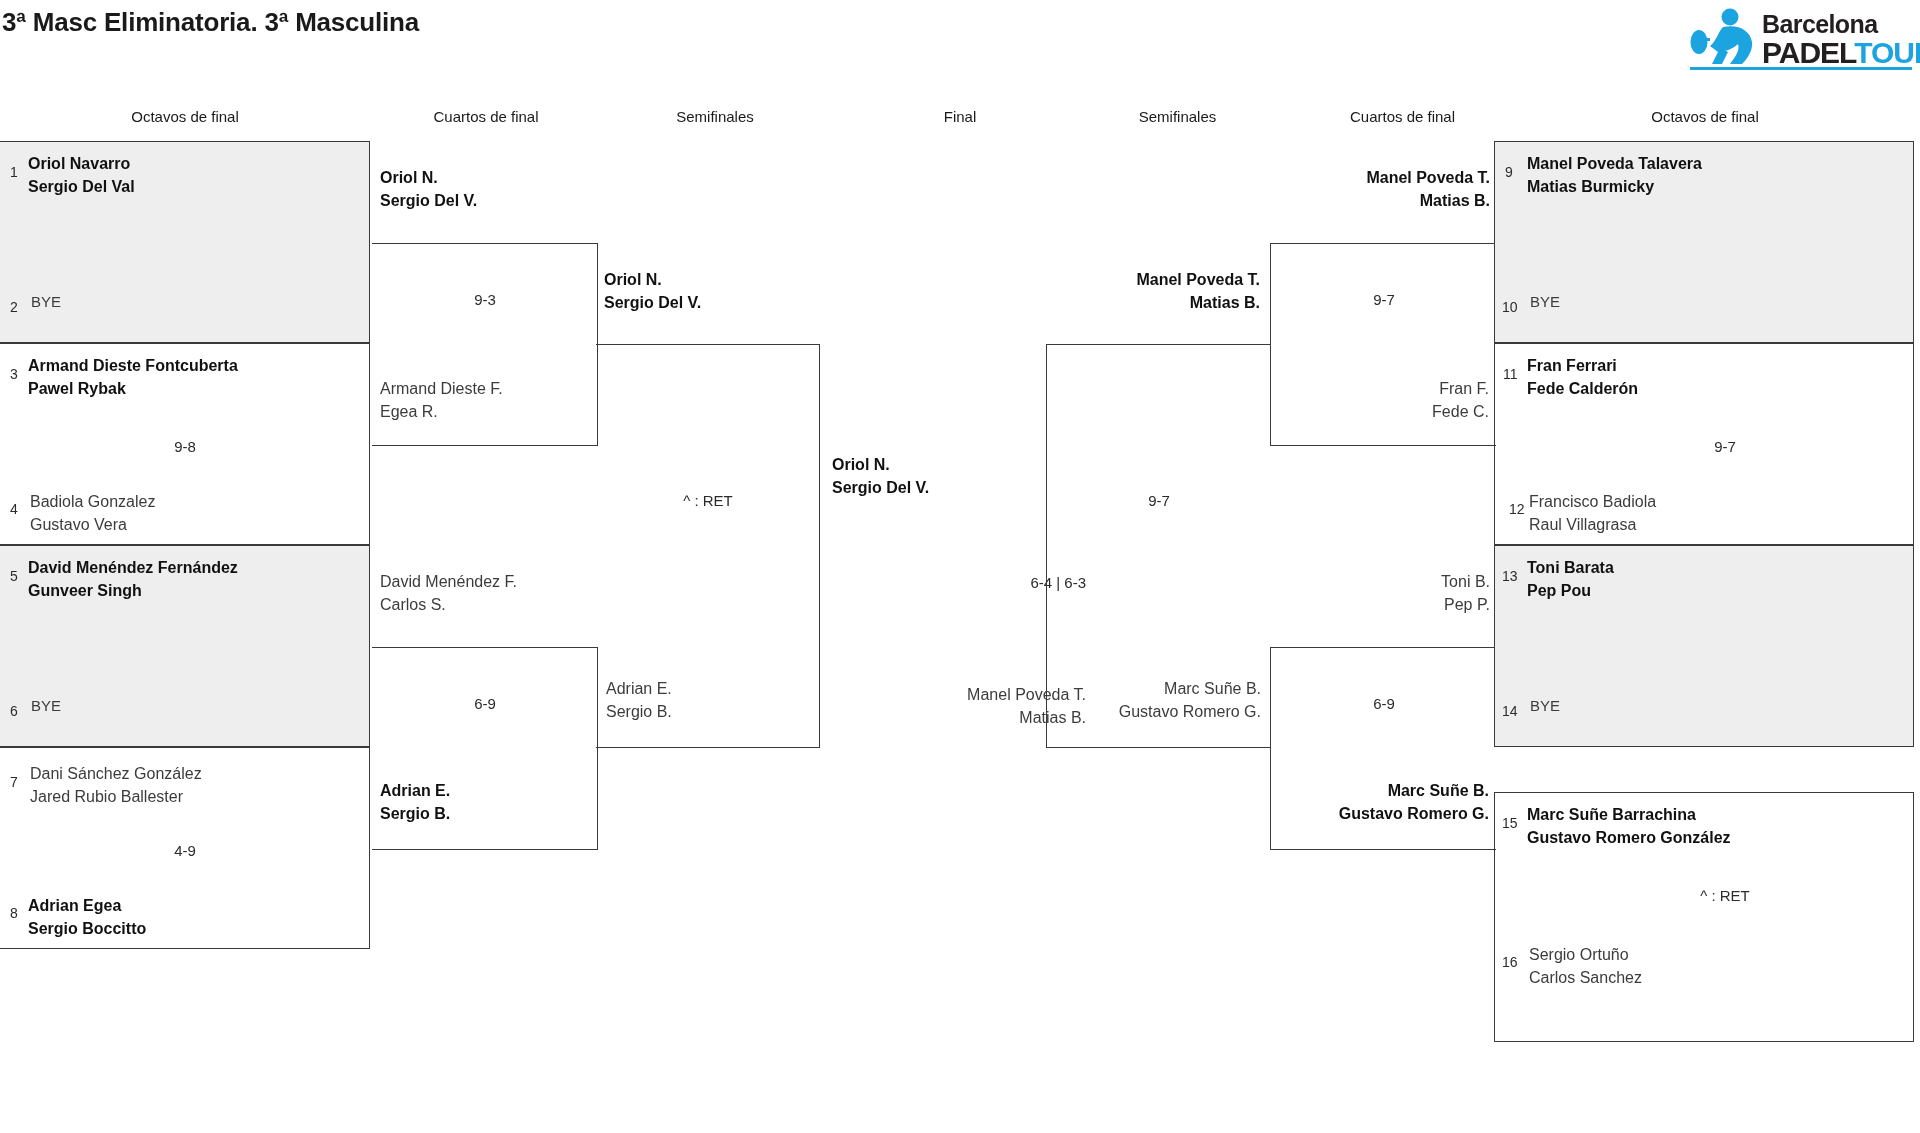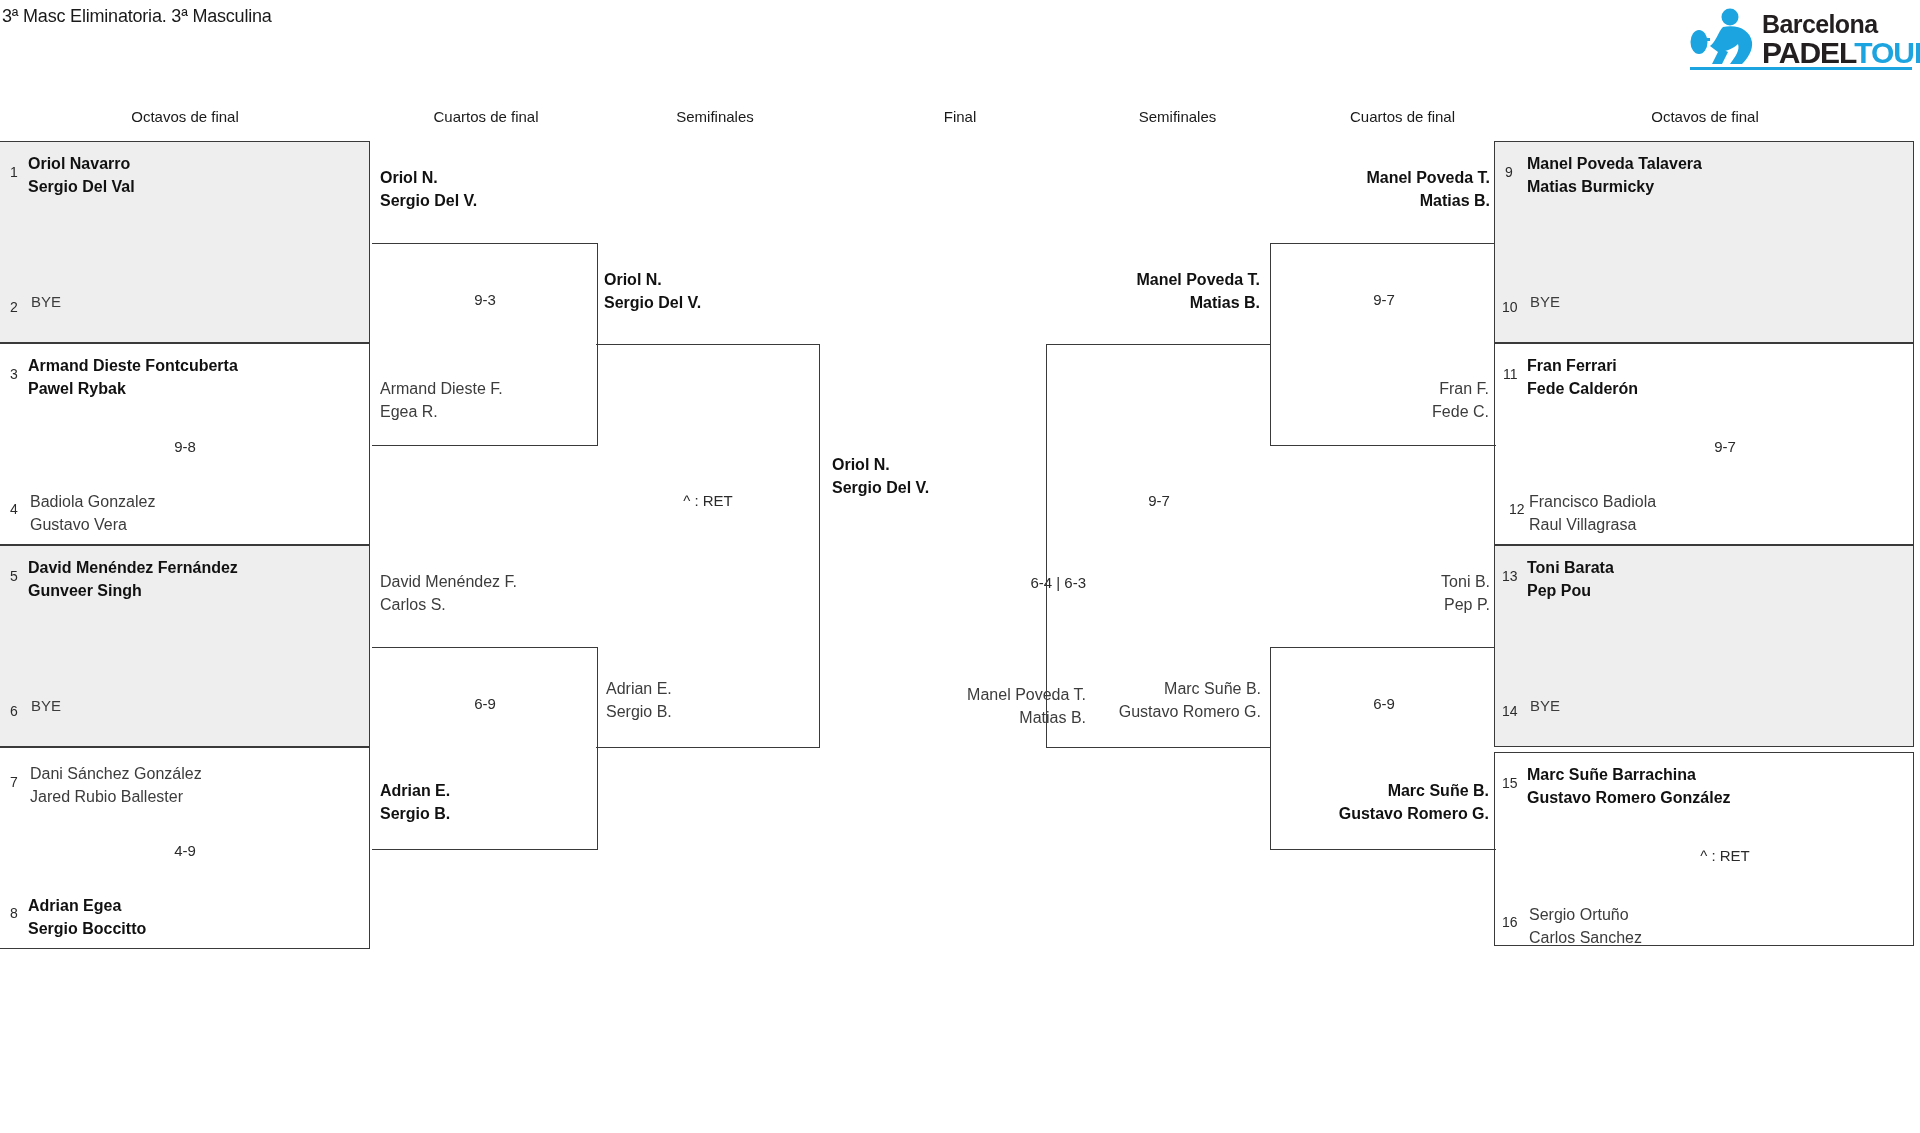--- a/index.html
+++ b/index.html
@@ -27,22 +27,22 @@
     left: 2px; top: 5px;
     line-height: 1.32;
   }
   #title-line1 {
     font-size: 24px;
     font-weight: 700;
     letter-spacing: -0.2px;
     white-space: nowrap;
   }
   #title-line2 {
-    font-size: 18px;
-    font-weight: 400;
+    font-size: 26px;
+    font-weight: 700;
     letter-spacing: -0.2px;
     white-space: nowrap;
   }
 
   
   #logo {
     position: absolute;
     right: 8px; top: 8px;
     width: 222px; height: 62px;
   }
@@ -272,21 +272,21 @@
   <span class="score" style="left:120px; top:94px; width:220px;">9-7</span>
 </div>
 <div class="cellbox shade b-t b-b b-l b-r" style="left:1494px; top:545px; width:420px; height:202px;">
   <span class="seednum" style="left:7px; top:22px;">13</span>
   <span class="team win" style="left:32px; top:12px;">Toni Barata</span>
   <span class="team win" style="left:32px; top:35px;">Pep Pou</span>
   <span class="seednum" style="left:7px; top:157px;">14</span>
   <span class="team bye" style="left:35px; top:151px;">BYE</span>
   <span class="score" style="left:120px; top:90px; width:220px;"></span>
 </div>
-<div class="cellbox b-t b-b b-l b-r" style="left:1494px; top:752px; width:420px; height:194px;">
+<div class="cellbox b-t b-b b-l b-r" style="left:1494px; top:792px; width:420px; height:250px;">
   <span class="seednum" style="left:7px; top:22px;">15</span>
   <span class="team win" style="left:32px; top:12px;">Marc Suñe Barrachina</span>
   <span class="team win" style="left:32px; top:35px;">Gustavo Romero González</span>
   <span class="seednum" style="left:7px; top:161px;">16</span>
   <span class="team lose" style="left:34px; top:152px;">Sergio Ortuño</span>
   <span class="team lose" style="left:34px; top:175px;">Carlos Sanchez</span>
   <span class="score" style="left:120px; top:94px; width:220px;">^ : RET</span>
 </div>
 
 </body></html>

